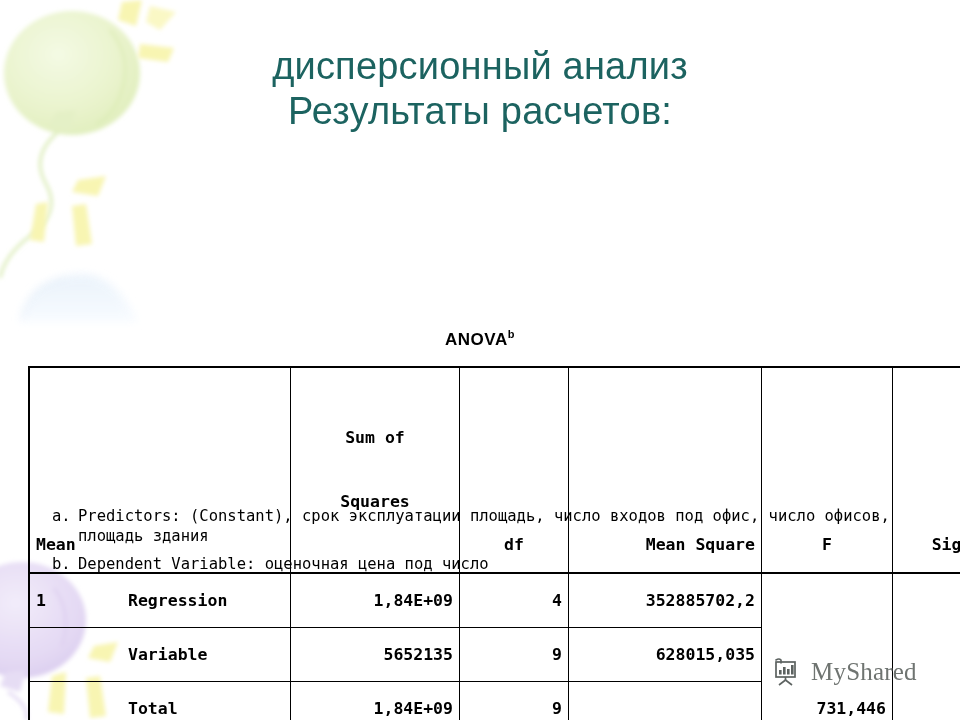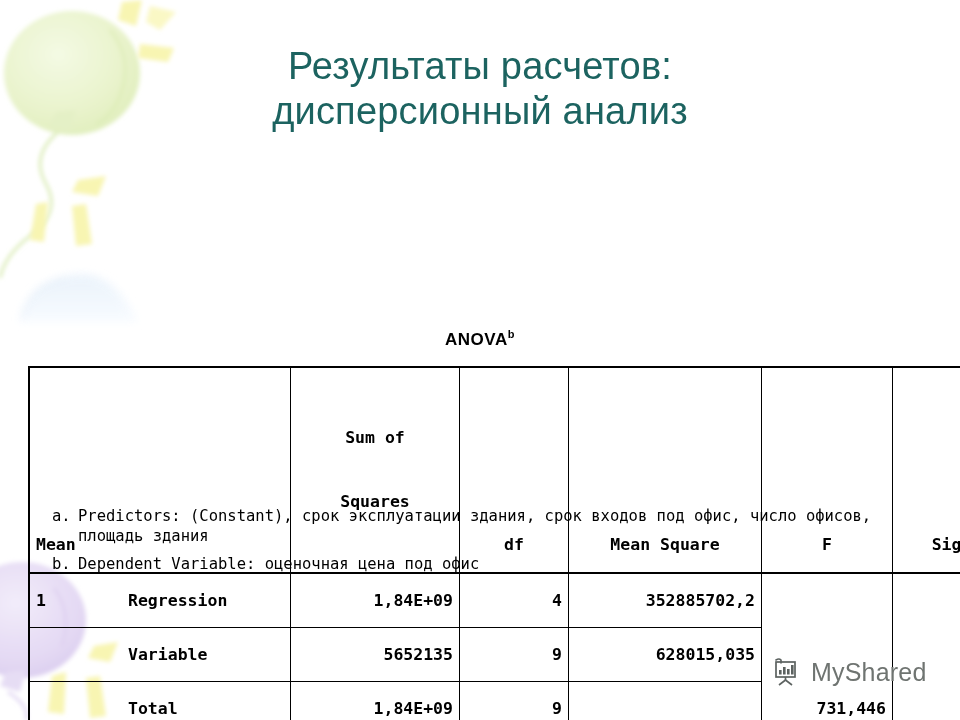--- a/index.html
+++ b/index.html
@@ -85,21 +85,21 @@
   table.anova thead th {
     height: 46px;
     border-bottom-width: 2px;
   }
   table.anova {
     border: 2px solid #000;
   }
   th.c-model   { width: 248px; text-align: left;  vertical-align: bottom; }
   th.c-ss      { width: 156px; text-align: center; }
   th.c-df      { width: 96px;  text-align: center; }
-  th.c-ms      { width: 180px; text-align: center; margin-left: 44px; }
+  th.c-ms      { width: 180px; text-align: right; margin-left: 44px; }
   th.c-f       { width: 118px; text-align: center; }
   th.c-sig     { width: 105px; text-align: center; }
 
   td.d-model { text-align: left; padding-left: 4px; }
   td.d-num   { text-align: right; padding-right: 7px; }
   td.d-sig   { text-align: right; padding-right: 6px; }
 
   
   td.span-cell { vertical-align: top; text-align: right; padding-right: 7px; }
   .mdl-num {
@@ -144,21 +144,21 @@
     left: 772px;
     top: 657px;
     display: flex;
     align-items: center;
     gap: 9px;
     z-index: 3;
   }
   .logo-text {
     font-size: 25px;
     color: #6f7471;
-    font-family: Liberation Sans, sans-serif;
+    font-family: Liberation Serif, serif;
     letter-spacing: 0.2px;
   }
 </style>
 </head>
 <body>
 
 <svg id="decor" viewBox="0 0 960 720" xmlns="http://www.w3.org/2000/svg">
   <defs>
     <radialGradient id="gGreen" cx="40%" cy="35%" r="72%">
       <stop offset="0%" stop-color="#f4fae4"></stop>
@@ -211,22 +211,22 @@
   </g>
 
   <g fill="#f8f5b2" filter="url(#soft)">
     <path d="M 94 646 L 118 642 L 110 662 L 88 658 Z"></path>
     <path d="M 52 676 L 66 672 L 64 714 L 48 712 Z"></path>
     <path d="M 86 678 L 100 676 L 106 716 L 90 718 Z"></path>
   </g>
 </svg>
 
 <div class="slide-title">
+  <span class="t-line">дисперсионный анализ</span>
   <span class="t-line">Результаты расчетов:</span>
-  <span class="t-line">дисперсионный анализ</span>
 </div>
 
 <div class="table-caption"><span>ANOVA</span><sup>b</sup></div>
 
 <div class="anova-wrap">
   <table class="anova">
     <thead>
       <tr>
         <th class="c-model">Mean</th>
         <th class="c-ss">
@@ -260,25 +260,25 @@
         <td class="d-num">9</td>
         <td class="d-num"></td>
       </tr>
     </tbody>
   </table>
 </div>
 
 <div class="footnotes">
   <div class="fn">
     <span class="fn-marker">a.</span>
-    <span class="fn-text">Predictors: (Constant), срок эксплуатации здания, срок входов под офис, число офисов, площадь здания</span>
+    <span class="fn-text">Predictors: (Constant), срок эксплуатации площадь, число входов под офис, число офисов, площадь здания</span>
   </div>
   <div class="fn">
     <span class="fn-marker">b.</span>
-    <span class="fn-text">Dependent Variable: оценочная цена под офис</span>
+    <span class="fn-text">Dependent Variable: оценочная цена под число</span>
   </div>
 </div>
 
 <div class="logo">
   <svg width="30" height="30" viewBox="0 0 30 30">
     <path d="M4 3 Q7 1 9 3 L9 6" fill="none" stroke="#5c6260" stroke-width="1.6" stroke-linecap="round"></path>
     <rect x="4" y="5" width="19" height="15" fill="none" stroke="#5c6260" stroke-width="1.7"></rect>
     <rect x="7" y="13" width="2.6" height="4.5" fill="#5c6260"></rect>
     <rect x="11" y="10" width="2.6" height="7.5" fill="#5c6260"></rect>
     <rect x="15" y="12" width="2.6" height="5.5" fill="#5c6260"></rect>

